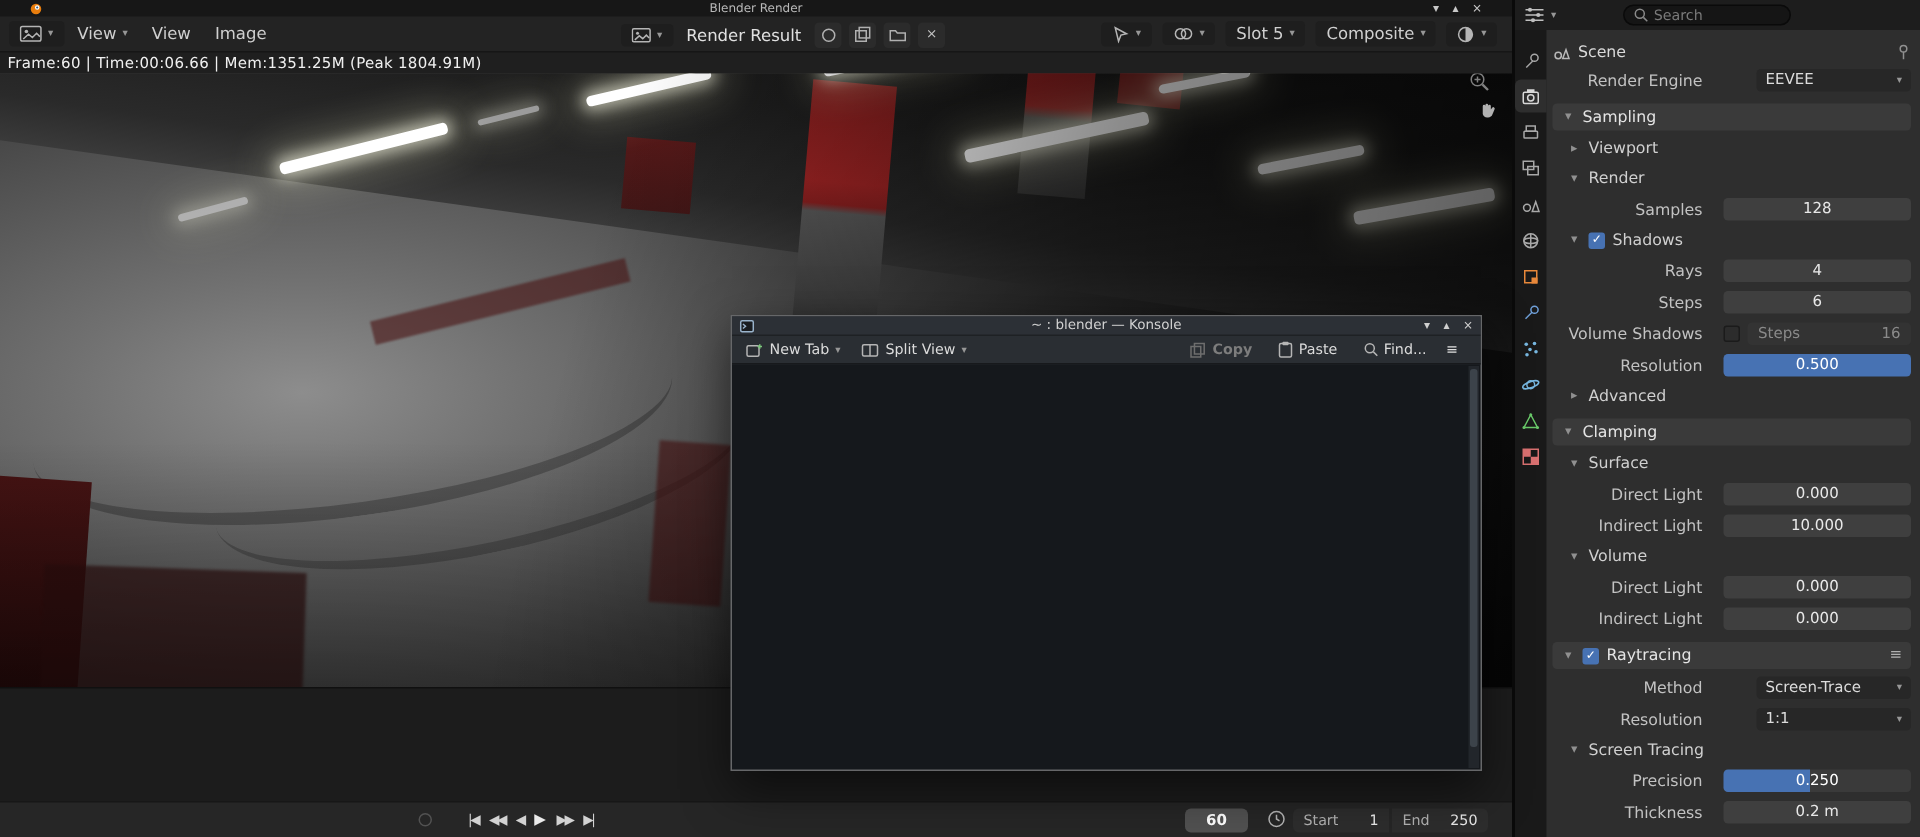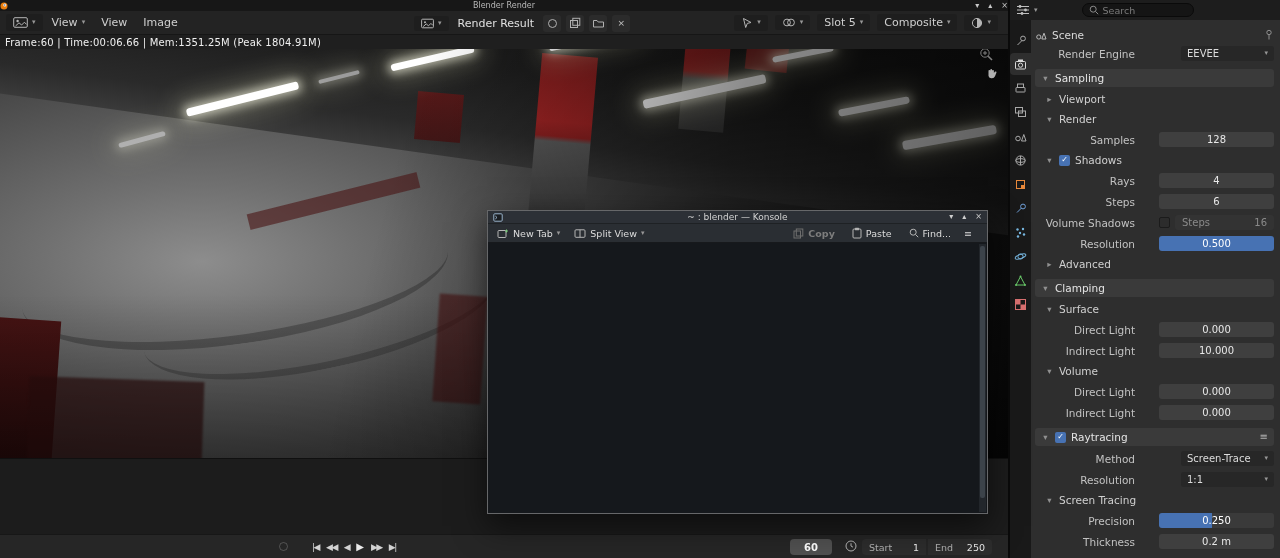--- a/index.html
+++ b/index.html
@@ -3,21 +3,21 @@
 <meta charset="utf-8">
 <style>
   *{margin:0;padding:0;box-sizing:border-box;}
   html,body{width:1280px;height:558px;overflow:hidden;background:#0a0a0a;
     font-family:"DejaVu Sans","Liberation Sans",sans-serif;}
   .stage{position:relative;width:1280px;height:558px;background:#0a0a0a;}
 
   
   .bwin{position:absolute;left:0;top:0;width:1008px;height:558px;background:#1d1d1d;}
   .titlebar{position:relative;height:11px;background:#171717;display:flex;align-items:center;
-    padding:0 0;font-size:8px;color:#9f9f9f;}
+    padding:0 20px;font-size:8px;color:#9f9f9f;}
   .tb-title{position:absolute;left:0;right:0;text-align:center;color:#b8b8b8;}
   .tb-ctrls{margin-left:auto;display:flex;gap:9px;color:#c8c8c8;z-index:2;font-size:8px;line-height:1;}
   .tb-ctrls span{cursor:default;}
 
   .menubar{position:relative;height:24px;background:#232323;display:flex;align-items:center;
     font-size:11px;color:#cfcfcf;padding:0 6px;gap:2px;border-bottom:1px solid #161616;}
   .mi{display:flex;align-items:center;gap:4px;padding:2px 7px;border-radius:3px;white-space:nowrap;}
   .drop{background:#1e1e1e;}
   .caret{font-size:7px;color:#979797;line-height:1;}
   .mb-center{position:absolute;left:414px;top:0;height:24px;display:flex;align-items:center;gap:5px;}
@@ -73,21 +73,21 @@
     width:80px;font-family:inherit;}
   .searchbox input::placeholder{color:#7a7a7a;}
   .props-main{flex:1;display:flex;min-height:0;}
   .ptabs{width:21px;background:#191919;display:flex;flex-direction:column;padding-top:9px;gap:2px;}
   .ptab{height:22px;display:flex;align-items:center;justify-content:center;}
   .ptab.active{background:#2e2e2e;border-radius:4px 0 0 4px;}
   .pcontent{flex:1;background:#2e2e2e;padding:5px 6px 4px 4px;display:flex;flex-direction:column;
     gap:4px;font-size:10.5px;color:#c6c6c6;overflow:hidden;}
   .crumb{display:flex;align-items:flex-end;gap:5px;height:16px;color:#dadada;}
   .crumb .pinr{margin-left:auto;}
-  .prow{display:flex;align-items:center;height:17px;gap:24px;}
+  .prow{display:flex;align-items:center;height:17px;gap:14px;}
   .plabel{flex:0 0 100px;text-align:right;color:#c2c2c2;white-space:nowrap;overflow:hidden;}
   .pfield{flex:1;height:15px;border-radius:3px;background:#3f3f3f;display:flex;align-items:center;
     justify-content:center;color:#e8e8e8;font-size:10px;}
   .pfield.blue{background:#4772b3;color:#fff;}
   .pfield.halfblue{background:linear-gradient(to right,#4772b3 0 46%,#3a3a3a 46% 100%);color:#fff;}
   .pfield.disabled{background:#333333;color:#8a8a8a;justify-content:space-between;padding:0 7px;}
   .pdrop{flex:1;height:15px;border-radius:3px;background:#272727;display:flex;align-items:center;
     padding:0 6px;color:#dcdcdc;font-size:10px;gap:4px;margin-left:22px;}
   .pdrop .caret{margin-left:auto;}
   .phead{display:flex;align-items:center;height:18px;background:#3a3a3a;border-radius:3px;

